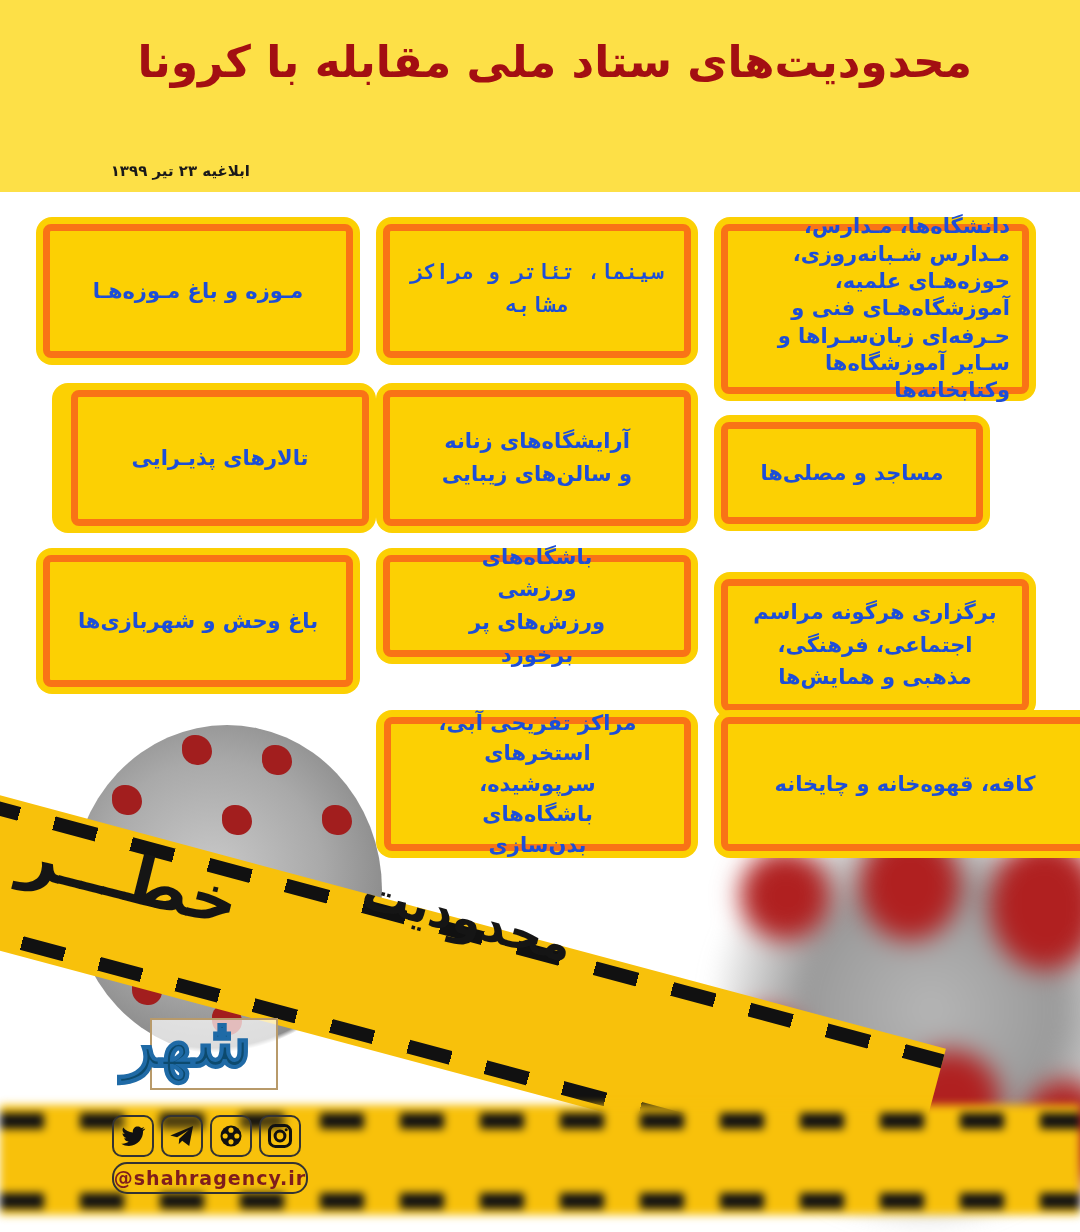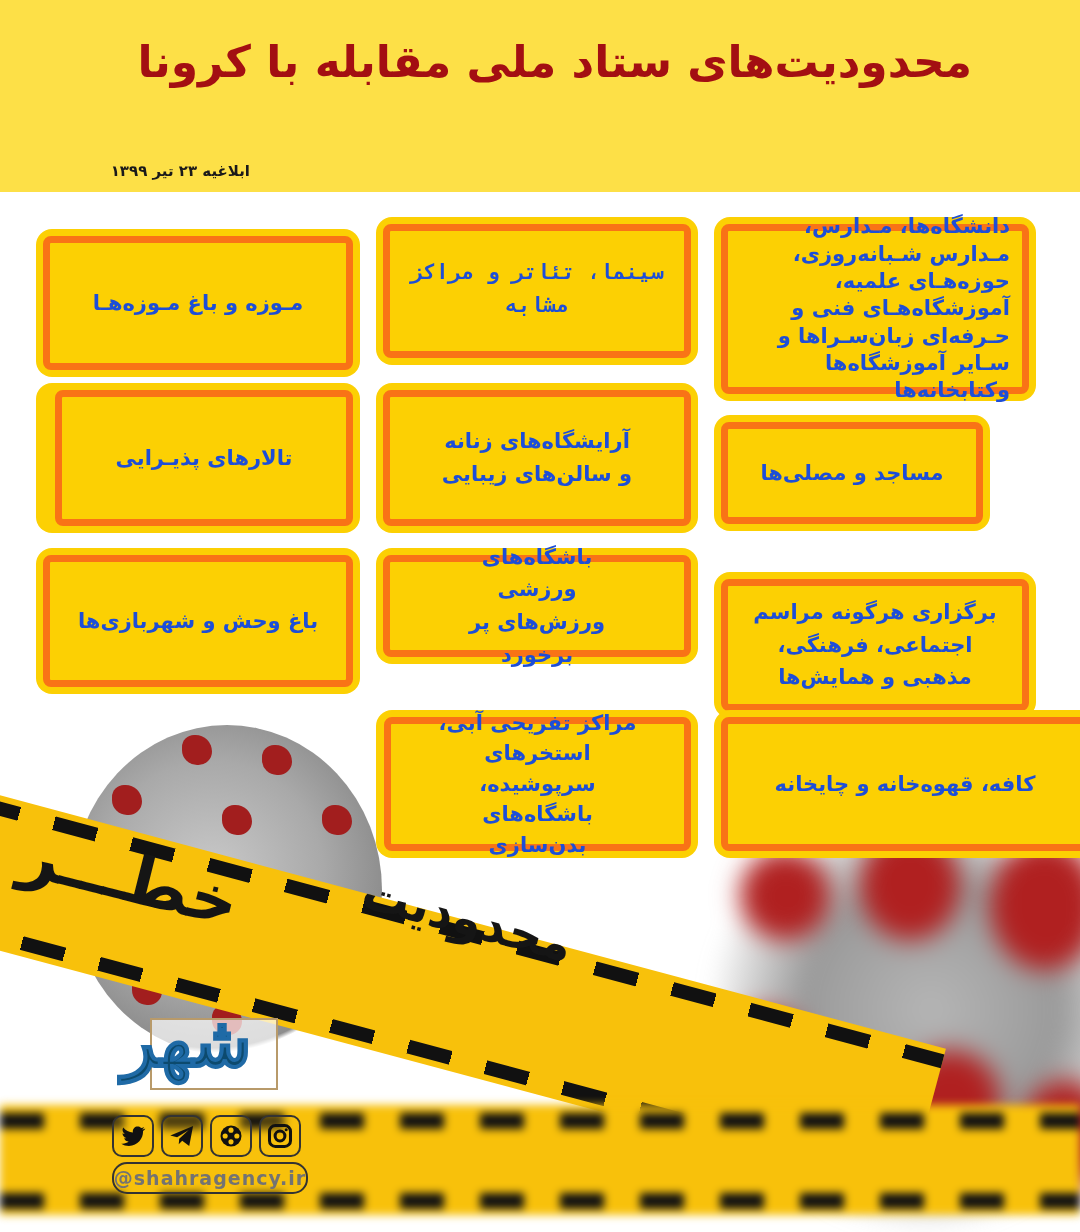--- a/index.html
+++ b/index.html
@@ -89,21 +89,21 @@
     }
     .soc {
       width: 42px; height: 42px; border: 2px solid #333; border-radius: 10px;
       display: flex; align-items: center; justify-content: center; background: rgba(248,193,11,0.25);
     }
     .soc svg { width: 28px; height: 28px; }
     .handle {
       position: absolute; left: 112px; top: 1162px; width: 196px; height: 32px;
       border: 2px solid #333; border-radius: 15px;
       display: flex; align-items: center; justify-content: center;
-      font-family: "DejaVu Sans", sans-serif; font-weight: bold; font-size: 19px; color: #737373;
+      font-family: "DejaVu Sans", sans-serif; font-weight: bold; font-size: 19px; color: #7f1d1d;
       letter-spacing: 1px;
     }
   </style>
 </head>
 <body>
 
 <div class="header">
   <div class="title">محدودیت‌های ستاد ملی مقابله با کرونا</div>
   <div class="date">ابلاغیه ۲۳ تیر ۱۳۹۹</div>
 </div>
@@ -150,24 +150,24 @@
 <div class="card" style="left:376px;top:383px;width:322px;height:150px;">
   <div class="card-inner" style="padding:6px 50px;">آرایشگاه‌های زنانه و سالن‌های زیبایی</div>
 </div>
 <div class="card" style="left:376px;top:548px;width:322px;height:116px;">
   <div class="card-inner" style="padding:6px 55px;">باشگاه‌های ورزشی ورزش‌های پر برخورد</div>
 </div>
 <div class="card" style="left:376px;top:710px;width:322px;height:148px;padding-left:8px;">
   <div class="card-inner" style="line-height:1.45;padding:6px 40px;">مراکز تفریحی آبی، استخرهای سرپوشیده، باشگاه‌های بدن‌سازی</div>
 </div>
 
-<div class="card" style="left:36px;top:217px;width:324px;height:148px;margin-top:12px;">
+<div class="card" style="left:36px;top:217px;width:324px;height:148px;">
   <div class="card-inner">مـوزه و باغ مـوزه‌هـا</div>
 </div>
-<div class="card" style="left:36px;top:383px;width:324px;height:150px;padding-left:19px;">
+<div class="card" style="left:52px;top:383px;width:324px;height:150px;padding-left:19px;">
   <div class="card-inner">تالارهای پذیـرایی</div>
 </div>
 <div class="card" style="left:36px;top:548px;width:324px;height:146px;">
   <div class="card-inner">باغ وحش و شهربازی‌ها</div>
 </div>
 
 <div class="tape tape1">
   <div class="dash-row top"></div>
   <div class="dash-row bottom"></div>
 </div>

